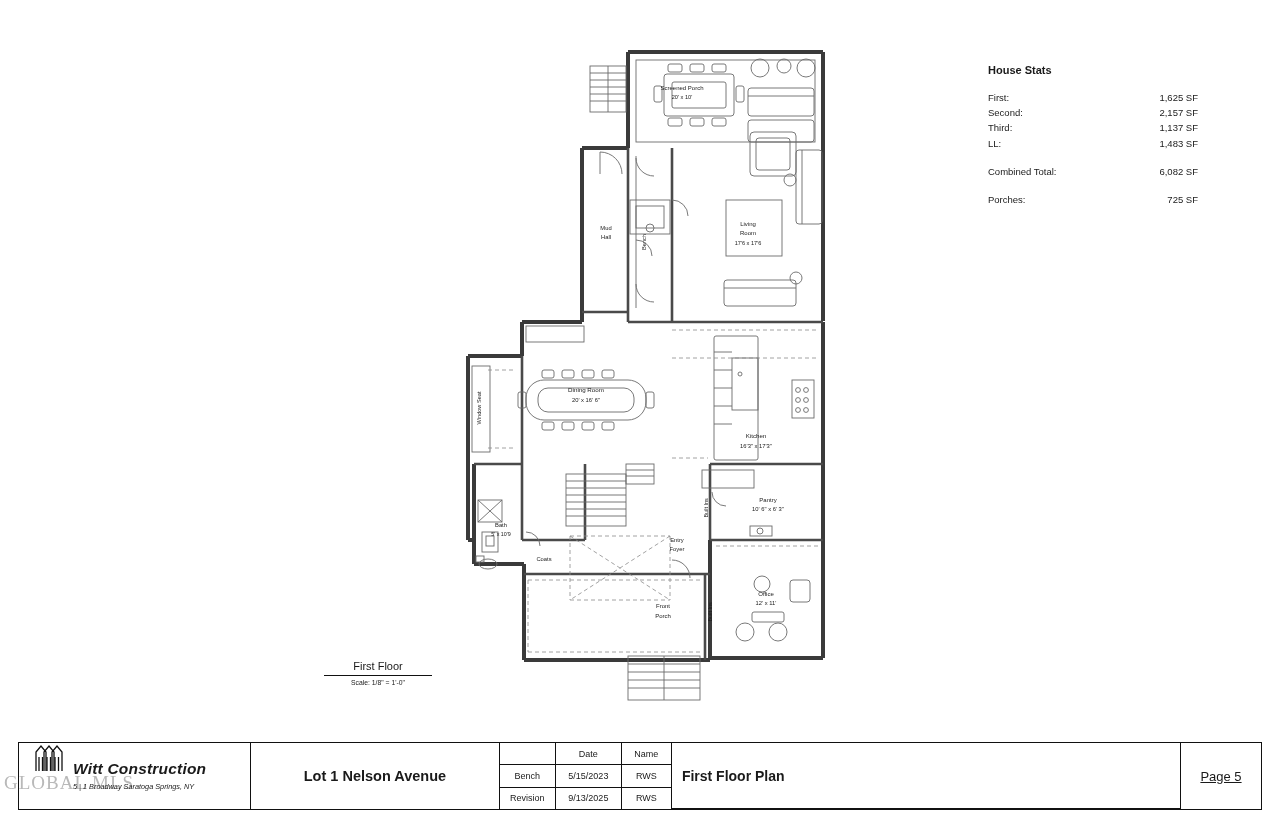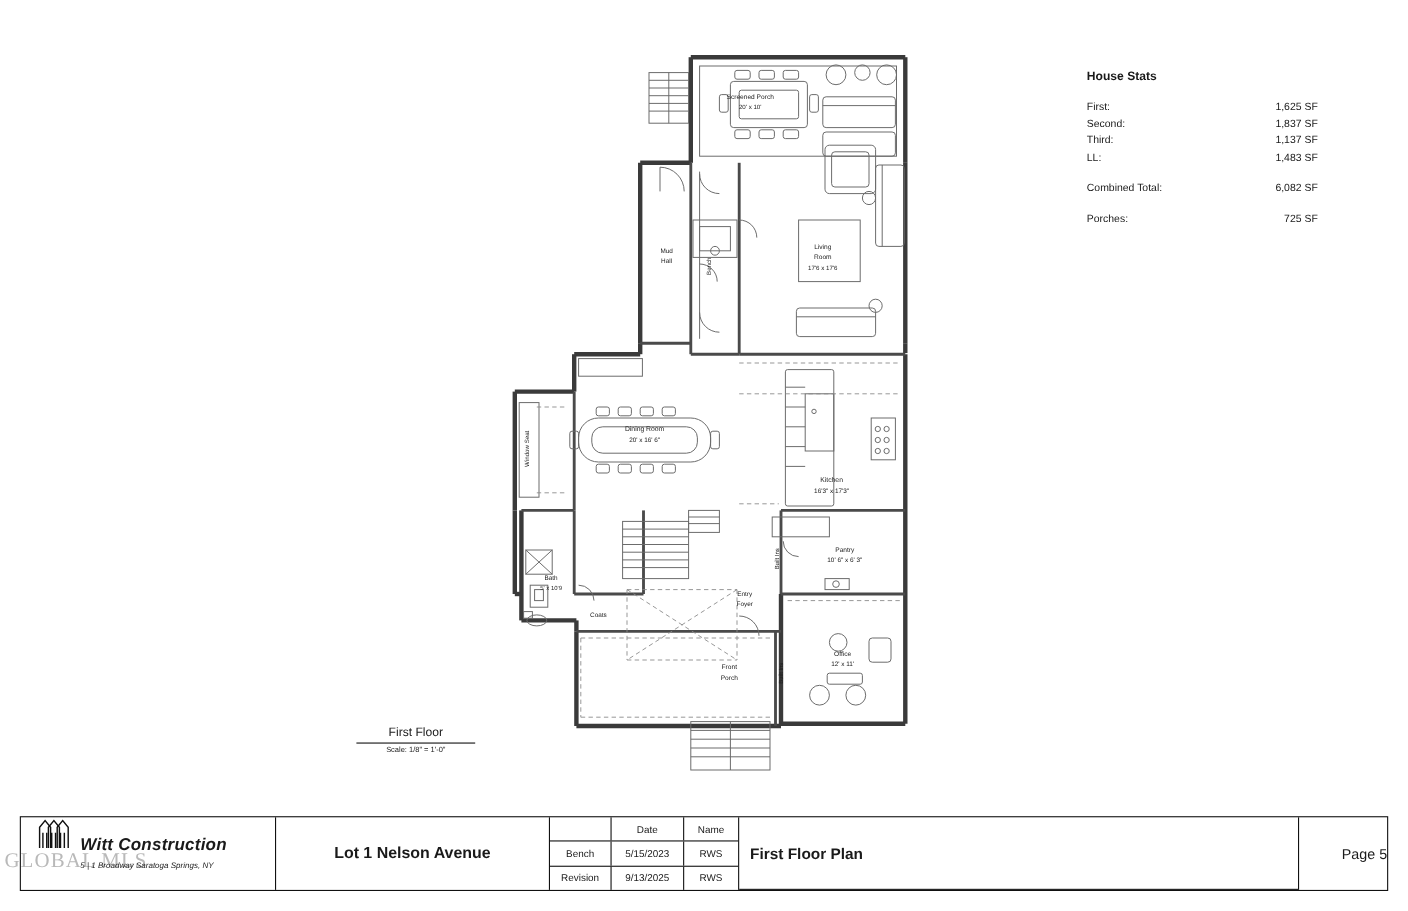--- a/index.html
+++ b/index.html
@@ -34,21 +34,21 @@
   .tb-grid .r.mid{border-bottom:1px solid #111;}
   .tb-grid .c{height:100%;display:flex;align-items:center;justify-content:center;box-sizing:border-box;}
   .tb-grid .c1{width:56px;border-right:1px solid #111;justify-content:center;}
   .tb-grid .c2{width:66px;border-right:1px solid #111;}
   .tb-grid .c3{flex:1;}
   .tb-sheet{flex:2.05;display:flex;flex-direction:row;border-right:1px solid #111;box-sizing:border-box;}
   .tb-sheet .top{flex:1.35;display:flex;align-items:center;padding-left:10px;border-bottom:1px solid #111;box-sizing:border-box;}
   .tb-sheet .top .t{font-size:14px;font-weight:bold;}
   .tb-sheet .bot{flex:1;display:flex;align-items:center;padding-left:10px;}
   .tb-sheet .bot .d{font-size:7.4px;}
-  .tb-page{width:80px;display:flex;align-items:center;justify-content:flex-end;}
+  .tb-page{width:80px;display:flex;align-items:center;justify-content:center;text-decoration:underline;}
   .tb-page .p{font-size:13px;}
 
   
   .watermark{position:absolute;left:4px;top:772px;font-size:19px;color:#b9b9b9;letter-spacing:1px;font-family:"Liberation Serif",serif;}
 
   
   .plan{position:absolute;left:440px;top:40px;width:420px;height:670px;}
   .plan svg{display:block;}
 
   
@@ -63,21 +63,21 @@
 <div class="page">
 
   <div class="stats">
     <div class="title">House Stats</div>
     <div class="row">
       <span class="k">First:</span>
       <span class="v">1,625 SF</span>
     </div>
     <div class="row">
       <span class="k">Second:</span>
-      <span class="v">1,837 SF</span>
+      <span class="v">2,157 SF</span>
     </div>
     <div class="row">
       <span class="k">Third:</span>
       <span class="v">1,137 SF</span>
     </div>
     <div class="row">
       <span class="k">LL:</span>
       <span class="v">1,483 SF</span>
     </div>
     <div class="gap"></div>

